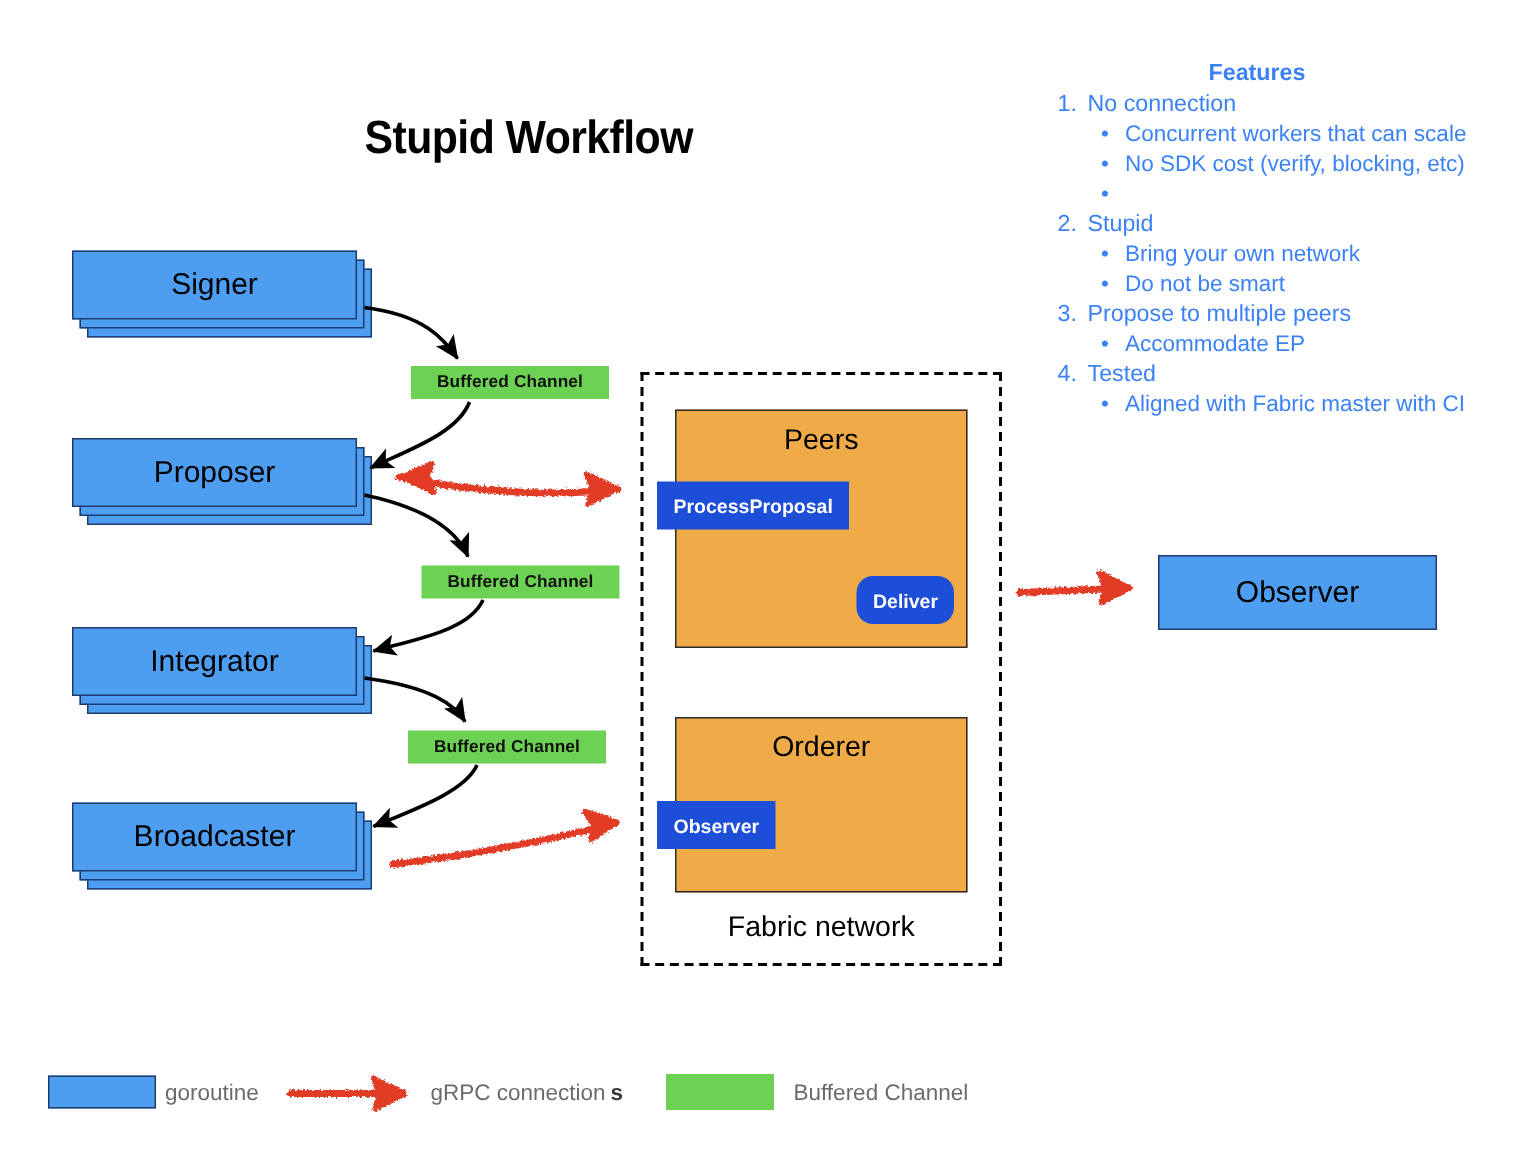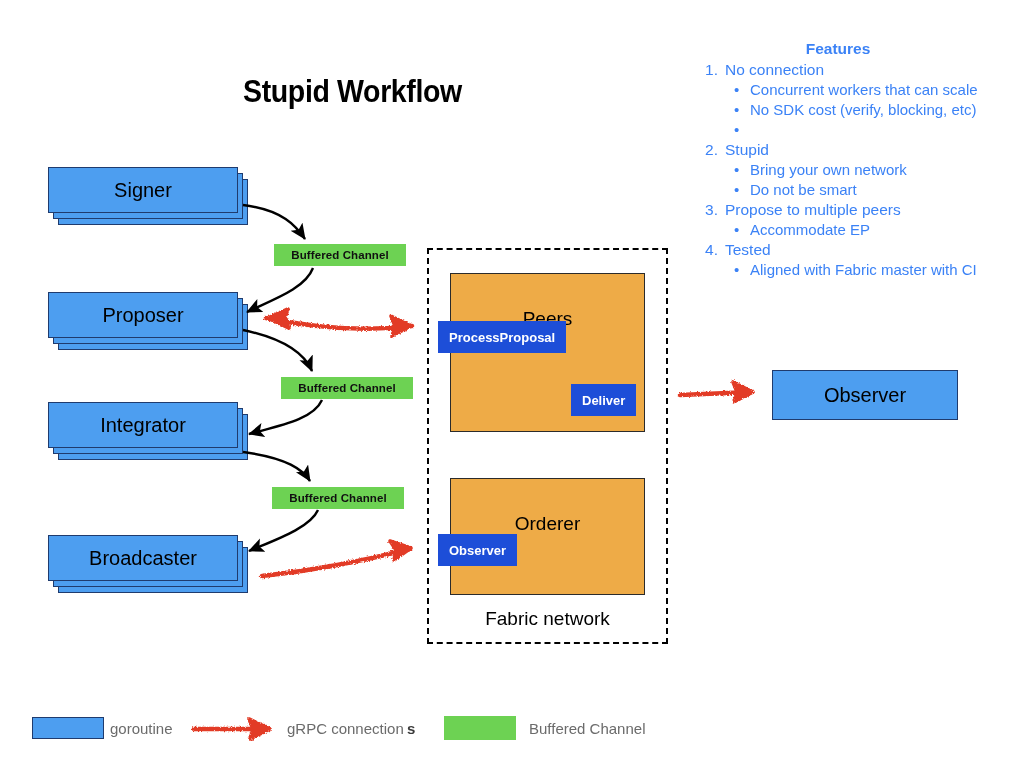--- a/index.html
+++ b/index.html
@@ -115,21 +115,20 @@
     background: #eeab47;
     border: 1.6px solid #2b2b2b;
     box-sizing: border-box;
   }
   .orange .hdr {
     position: absolute;
     left: 0; right: 0; top: 9px;
     text-align: center;
     font-size: 19px;
     color: #000000;
-    margin-top: 25px;
   }
 
   
   .api {
     position: absolute;
     background: #1d4ed8;
     color: #ffffff;
     font-size: 13px;
     font-weight: bold;
     display: flex;
@@ -213,42 +212,42 @@
 
   <div class="title">Stupid Workflow</div>
 
   <div class="fabric"></div>
   <div class="fabric-label">Fabric network</div>
 
   <div class="orange" style="left:450px; top:273px; width:195px; height:159px;">
     <div class="hdr">Peers</div>
   </div>
   <div class="api" style="left:438px; top:321px;">ProcessProposal</div>
-  <div class="api" style="left:571px; top:384px;">Deliver</div>
+  <div class="api" style="left:571px; top:384px;border-radius:11px;">Deliver</div>
 
   <div class="orange" style="left:450px; top:478px; width:195px; height:117px;">
     <div class="hdr">Orderer</div>
   </div>
   <div class="api" style="left:438px; top:534px;">Observer</div>
 
   <div class="stack" style="left:48px; top:167px;">
     <div class="layer l3"></div>
     <div class="layer l2"></div>
     <div class="layer l1"></div>
     <div class="caption">Signer</div>
   </div>
 
   <div class="stack" style="left:48px; top:292px;">
     <div class="layer l3"></div>
     <div class="layer l2"></div>
     <div class="layer l1"></div>
     <div class="caption">Proposer</div>
   </div>
 
-  <div class="stack" style="left:48px; top:402px;">
+  <div class="stack" style="left:48px; top:418px;">
     <div class="layer l3"></div>
     <div class="layer l2"></div>
     <div class="layer l1"></div>
     <div class="caption">Integrator</div>
   </div>
 
   <div class="stack" style="left:48px; top:535px;">
     <div class="layer l3"></div>
     <div class="layer l2"></div>
     <div class="layer l1"></div>

